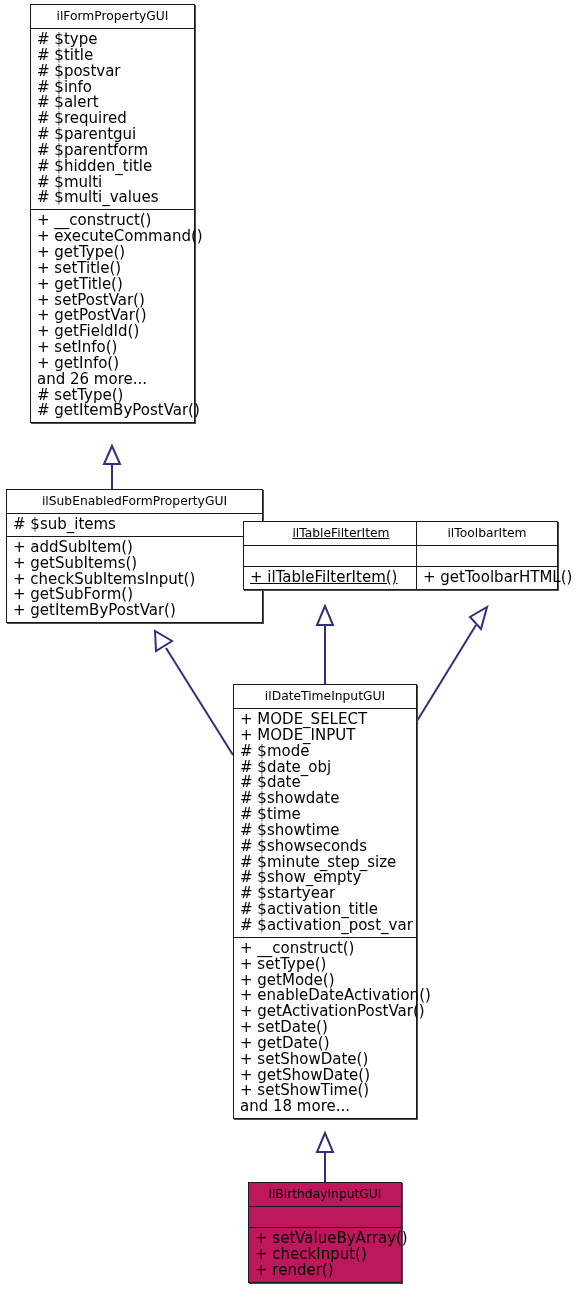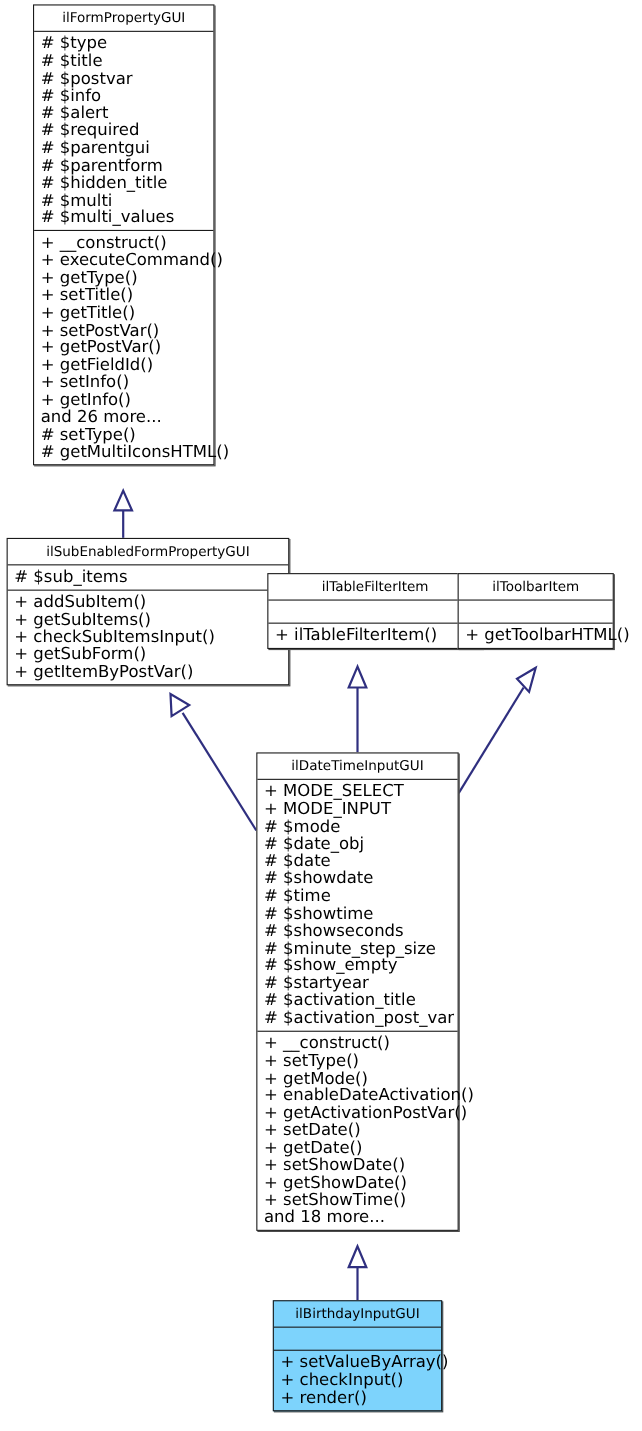--- a/index.html
+++ b/index.html
@@ -22,21 +22,21 @@
   }
   .uml-class {
     position: absolute;
     box-sizing: border-box;
     border: 1px solid #1a1a1a;
     background: #ffffff;
     box-shadow: 1px 1px 0 0 #4d4d4d;
     z-index: 5;
   }
   .uml-class.highlight {
-    background: #7dd3fc;
+    background: #be185d;
   }
   .uml-name {
     text-align: center;
     font-size: 12.3px;
     line-height: 14px;
     padding: 4px 5px 5px 5px;
     color: #000000;
     white-space: nowrap;
     overflow: hidden;
   }
@@ -126,41 +126,41 @@
       <div class="uml-row">+ getType()</div>
       <div class="uml-row">+ setTitle()</div>
       <div class="uml-row">+ getTitle()</div>
       <div class="uml-row">+ setPostVar()</div>
       <div class="uml-row">+ getPostVar()</div>
       <div class="uml-row">+ getFieldId()</div>
       <div class="uml-row">+ setInfo()</div>
       <div class="uml-row">+ getInfo()</div>
       <div class="uml-row">and 26 more...</div>
       <div class="uml-row"># setType()</div>
-      <div class="uml-row"># getMultiIconsHTML()</div>
+      <div class="uml-row"># getItemByPostVar()</div>
     </div>
   </div>
 
   <div class="uml-class" style="left:6px; top:489px; width:257px;">
     <div class="uml-name">ilSubEnabledFormPropertyGUI</div>
     <div class="uml-sep"></div>
     <div class="uml-compartment">
       <div class="uml-row"># $sub_items</div>
     </div>
     <div class="uml-sep"></div>
     <div class="uml-compartment">
       <div class="uml-row">+ addSubItem()</div>
       <div class="uml-row">+ getSubItems()</div>
       <div class="uml-row">+ checkSubItemsInput()</div>
       <div class="uml-row">+ getSubForm()</div>
       <div class="uml-row">+ getItemByPostVar()</div>
     </div>
   </div>
 
-  <div class="uml-class" style="left:243px; top:521px; width:196px;">
+  <div class="uml-class" style="left:243px; top:521px; width:196px;text-decoration:underline;">
     <div class="uml-name">ilTableFilterItem</div>
     <div class="uml-sep"></div>
     <div class="uml-compartment empty"></div>
     <div class="uml-sep"></div>
     <div class="uml-compartment">
       <div class="uml-row">+ ilTableFilterItem()</div>
     </div>
   </div>
 
   <div class="uml-class" style="left:416px; top:521px; width:142px;">

